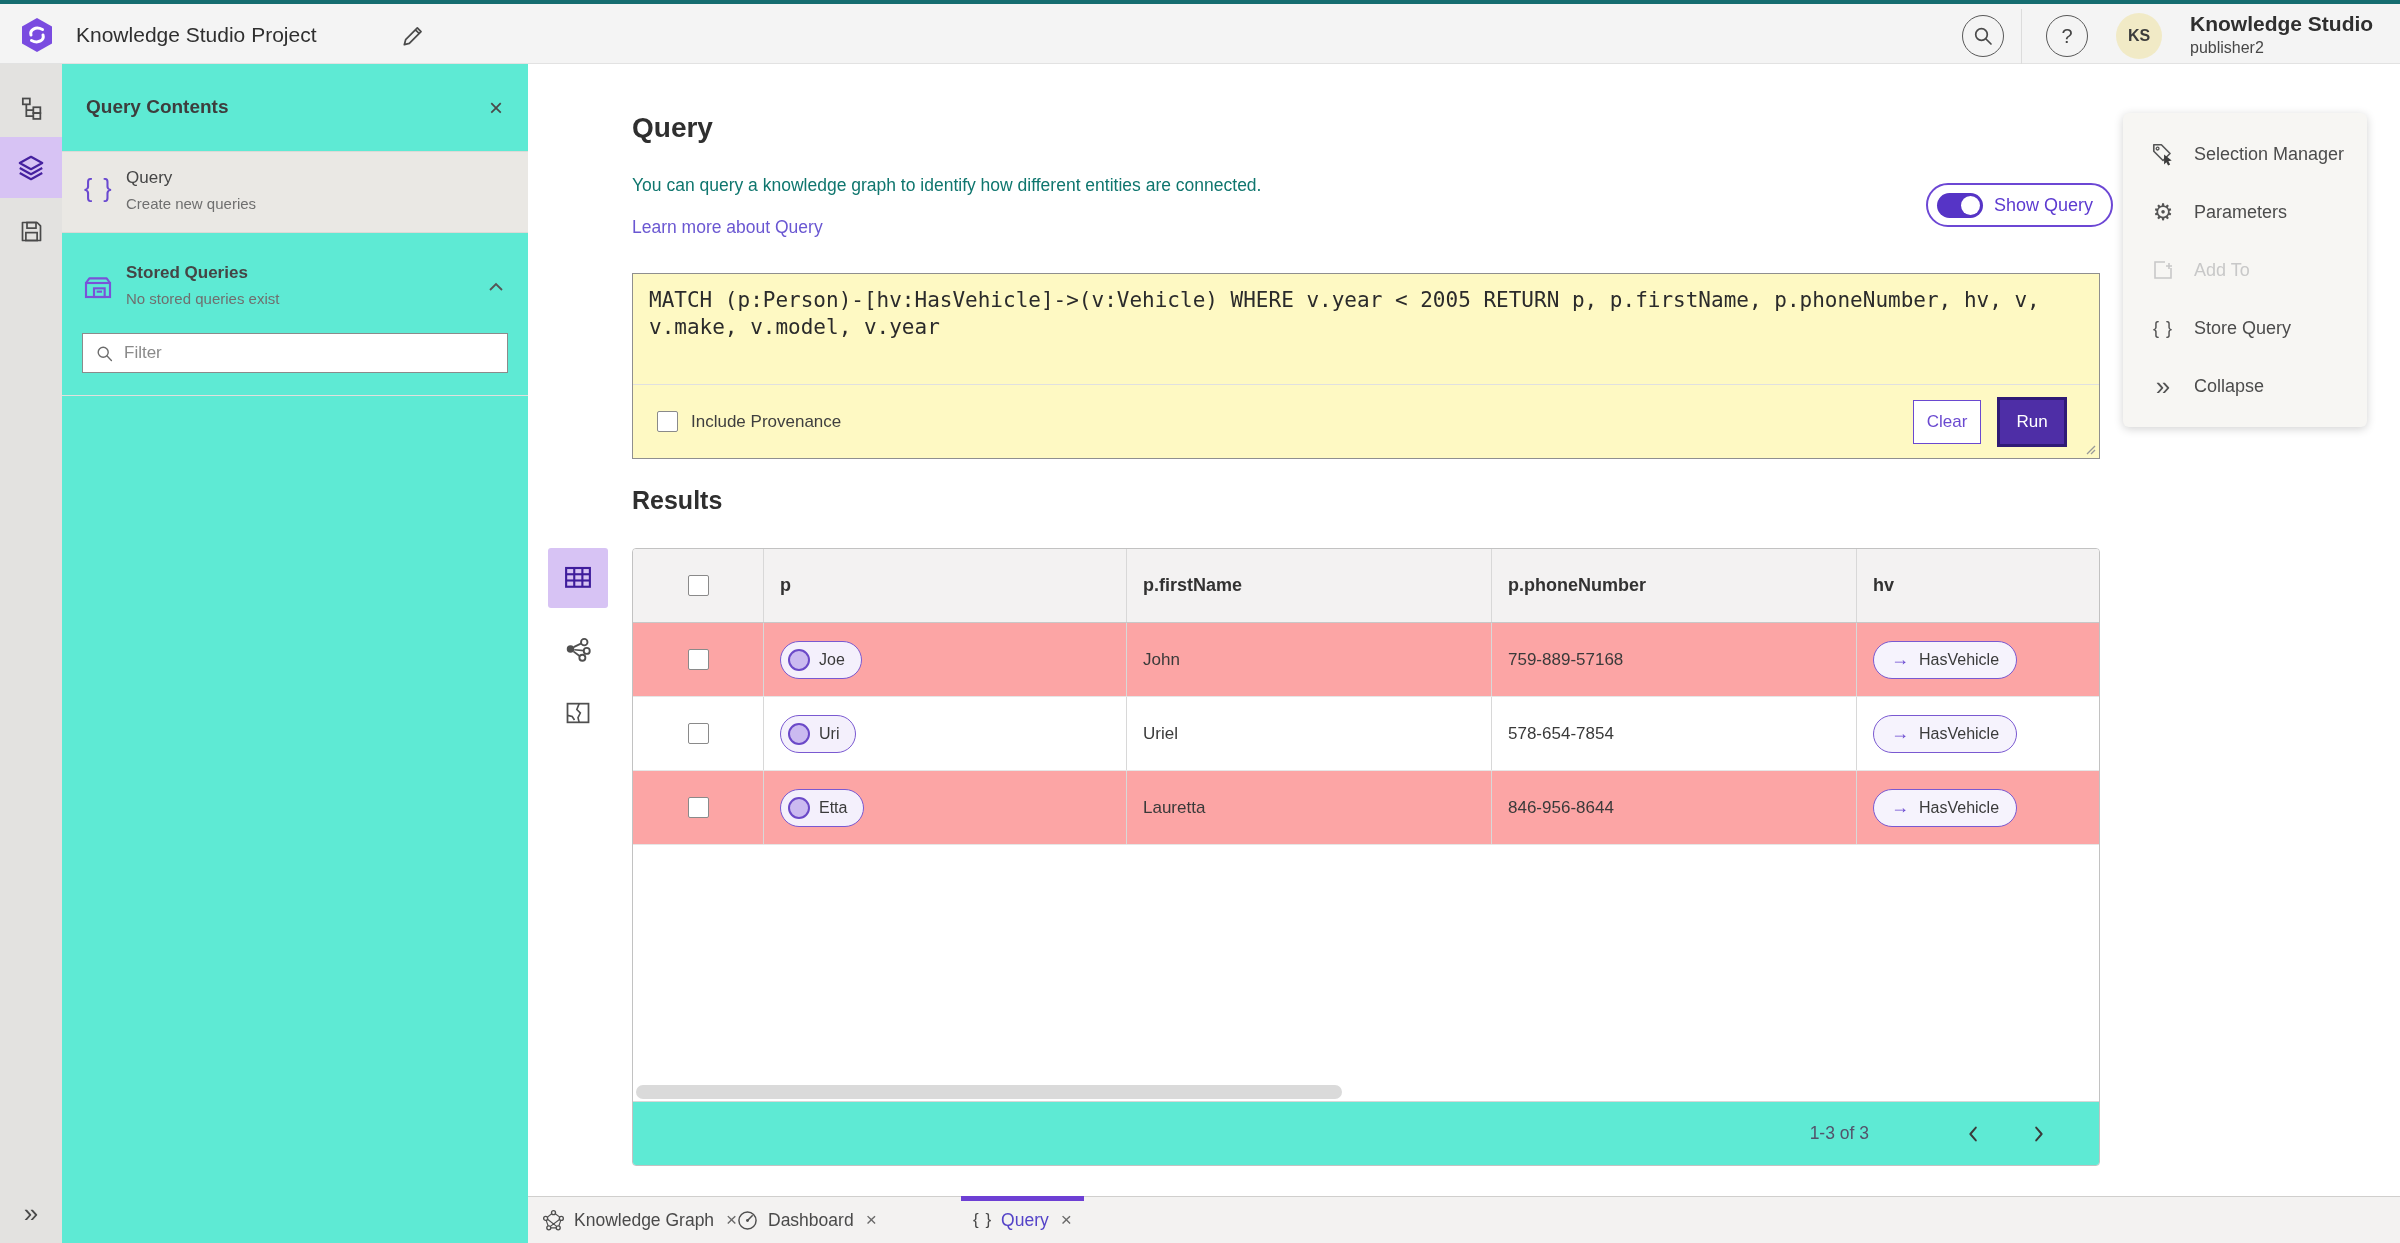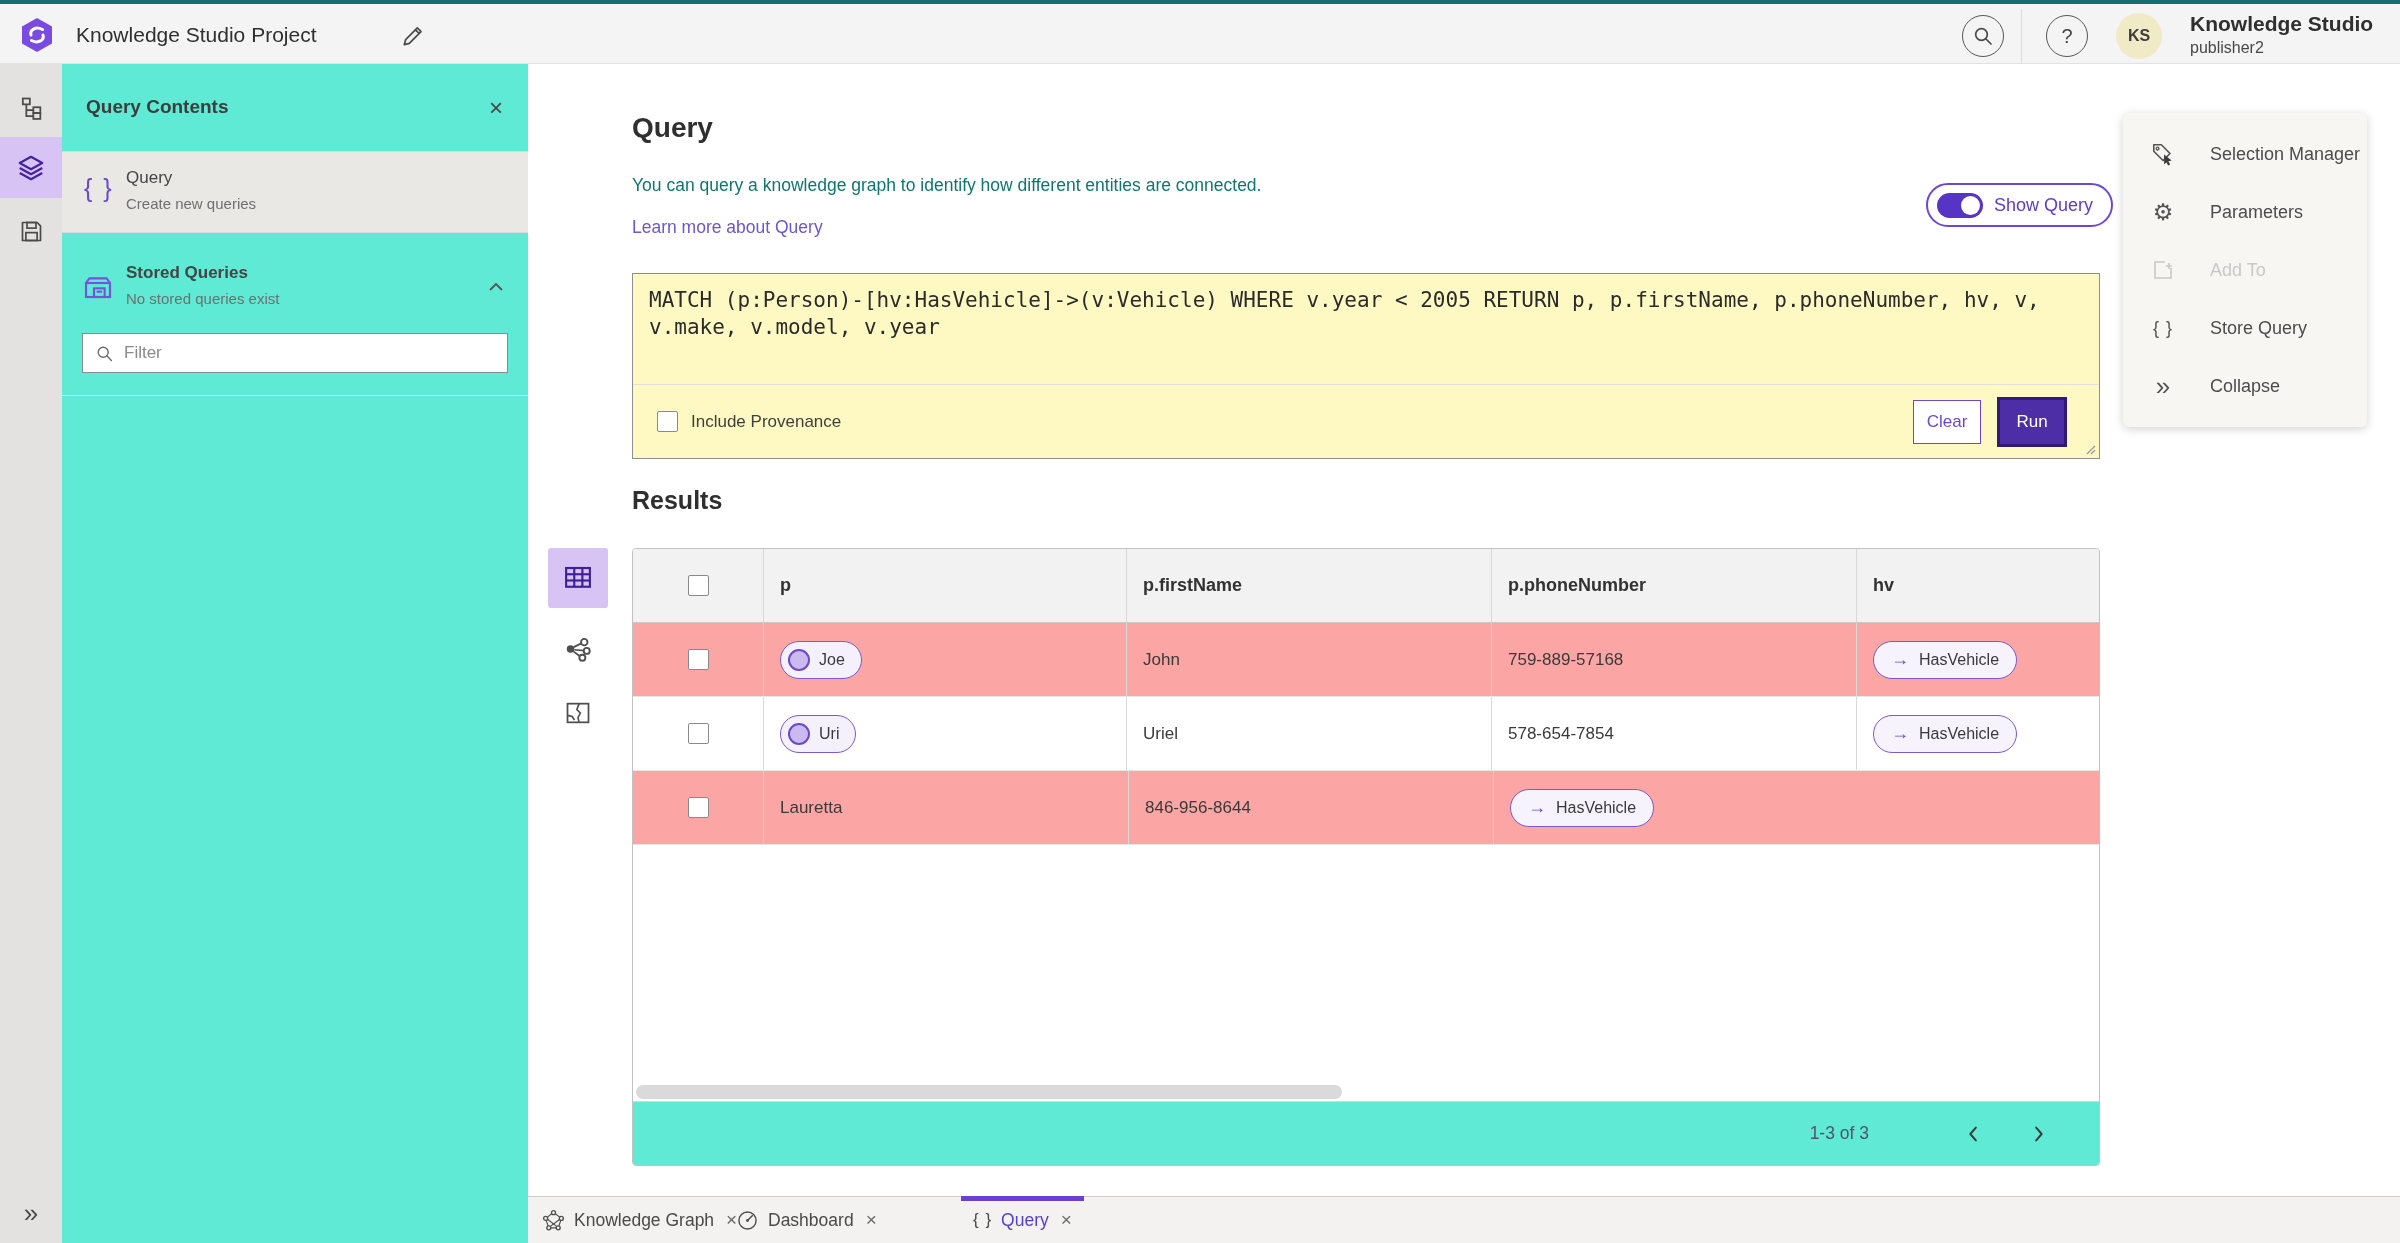--- a/index.html
+++ b/index.html
@@ -129,21 +129,21 @@
     display: flex; align-items: center; justify-content: flex-end; padding-right: 44px; background: #5eead4;
   }
   .pager .range { font-size: 17.5px; color: #53536b; margin-right: 58px; }
   .pager .pbtn { width: 34px; height: 34px; margin-left: 30px; }
 
   
   .actions {
     position: absolute; left: 2123px; top: 113px; width: 244px; padding: 12px 0;
     background: #f7f6f3; border-radius: 6px; box-shadow: 0 2px 10px rgba(0,0,0,.18);
   }
-  .act { height: 58px; display: flex; align-items: center; padding-left: 26px; gap: 33px; cursor: pointer; }
+  .act { height: 58px; display: flex; align-items: center; padding-left: 26px; gap: 17px; cursor: pointer; }
   .act .aicon { width: 28px; display: flex; justify-content: center; color: #555; font-size: 23px; }
   .act .albl { font-size: 18px; color: #4c4c4c; }
   .act.disabled { cursor: default; }
   .act.disabled .albl { color: #c8c8c8; }
   .act.disabled .aicon { color: #c8c8c8; }
 
   
   .tabbar { position: absolute; left: 528px; top: 1196px; width: 1872px; height: 47px; background: #f3f2f1; border-top: 1px solid #d0cfcd; }
   .tab { position: absolute; top: -1px; height: 48px; display: inline-flex; align-items: center; gap: 9px; padding: 0 12px; cursor: pointer; }
   .tab .tlbl { font-size: 17.5px; color: #4a4a4a; }
@@ -362,20 +362,26 @@
           <span class="rpill">
             <span class="arr">→</span>
             <span>HasVehicle</span>
           </span>
         </div>
       </div>
       <div class="trow alt">
         <div class="tcell c0">
             <span class="cb"></span>
           </div>
+        <div class="tcell c1">
+          <span class="epill">
+            <span class="edot"></span>
+            <span>Etta</span>
+          </span>
+        </div>
         <div class="tcell c2">Lauretta</div>
         <div class="tcell c3">846-956-8644</div>
         <div class="tcell c4">
           <span class="rpill">
             <span class="arr">→</span>
             <span>HasVehicle</span>
           </span>
         </div>
       </div>
     </div>

